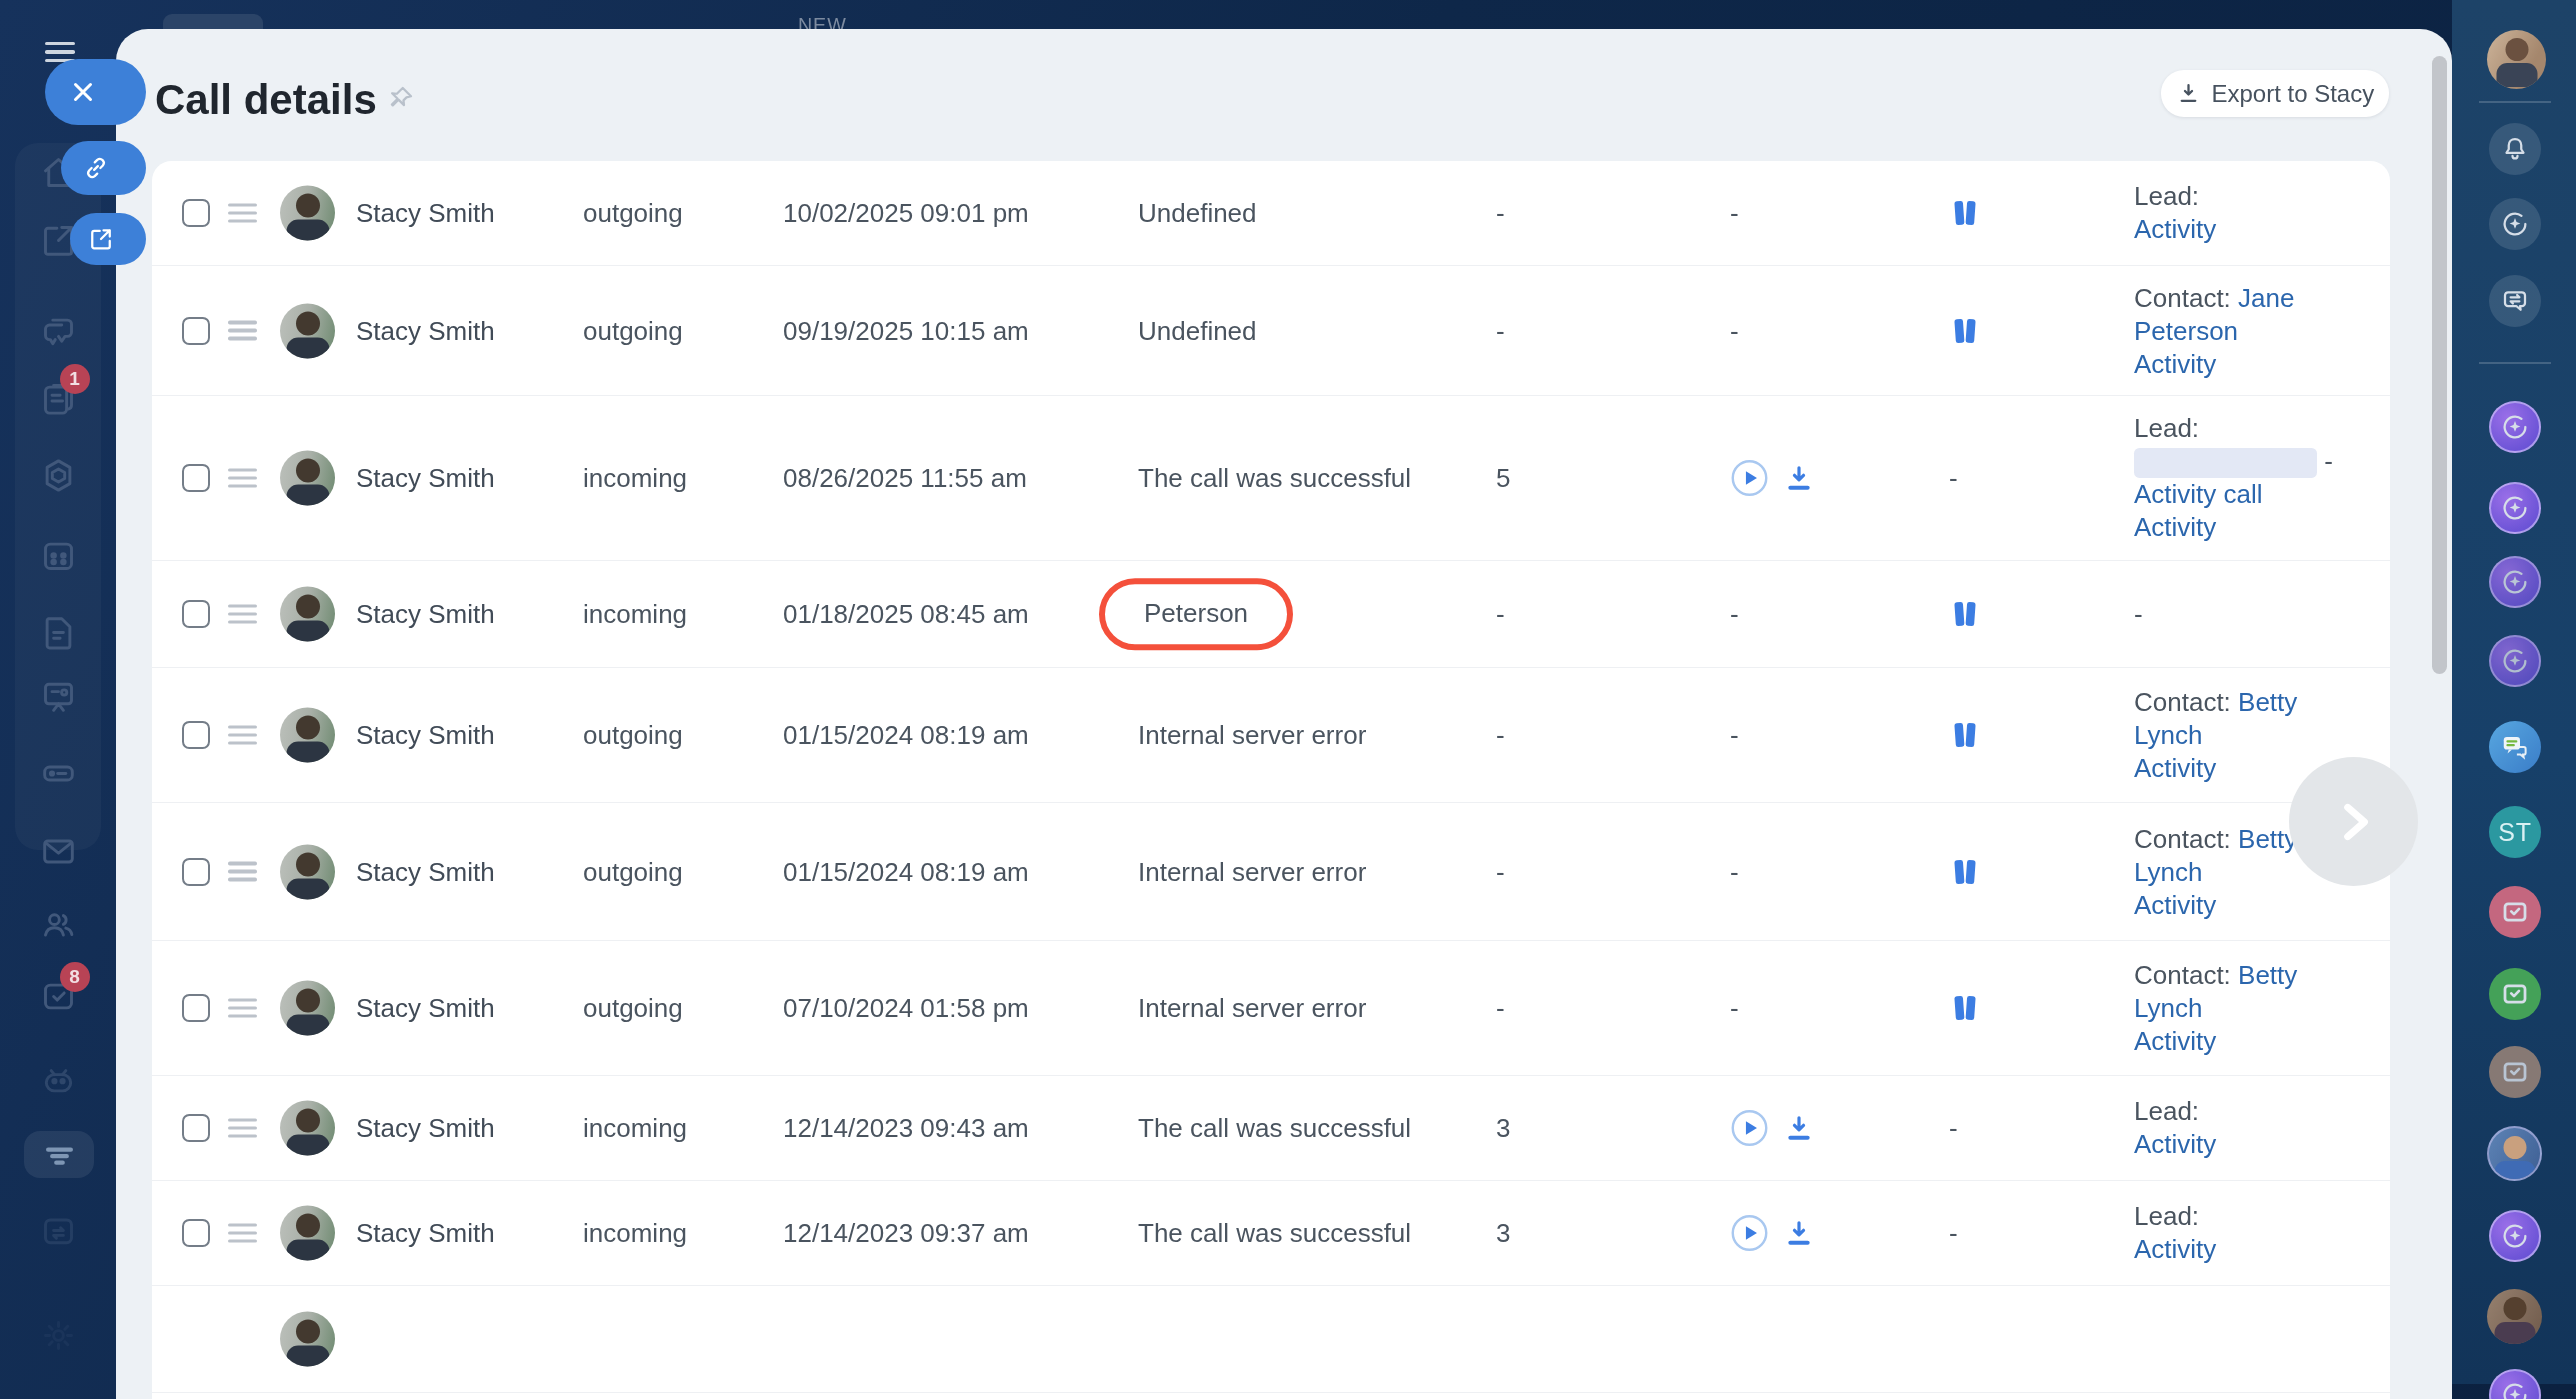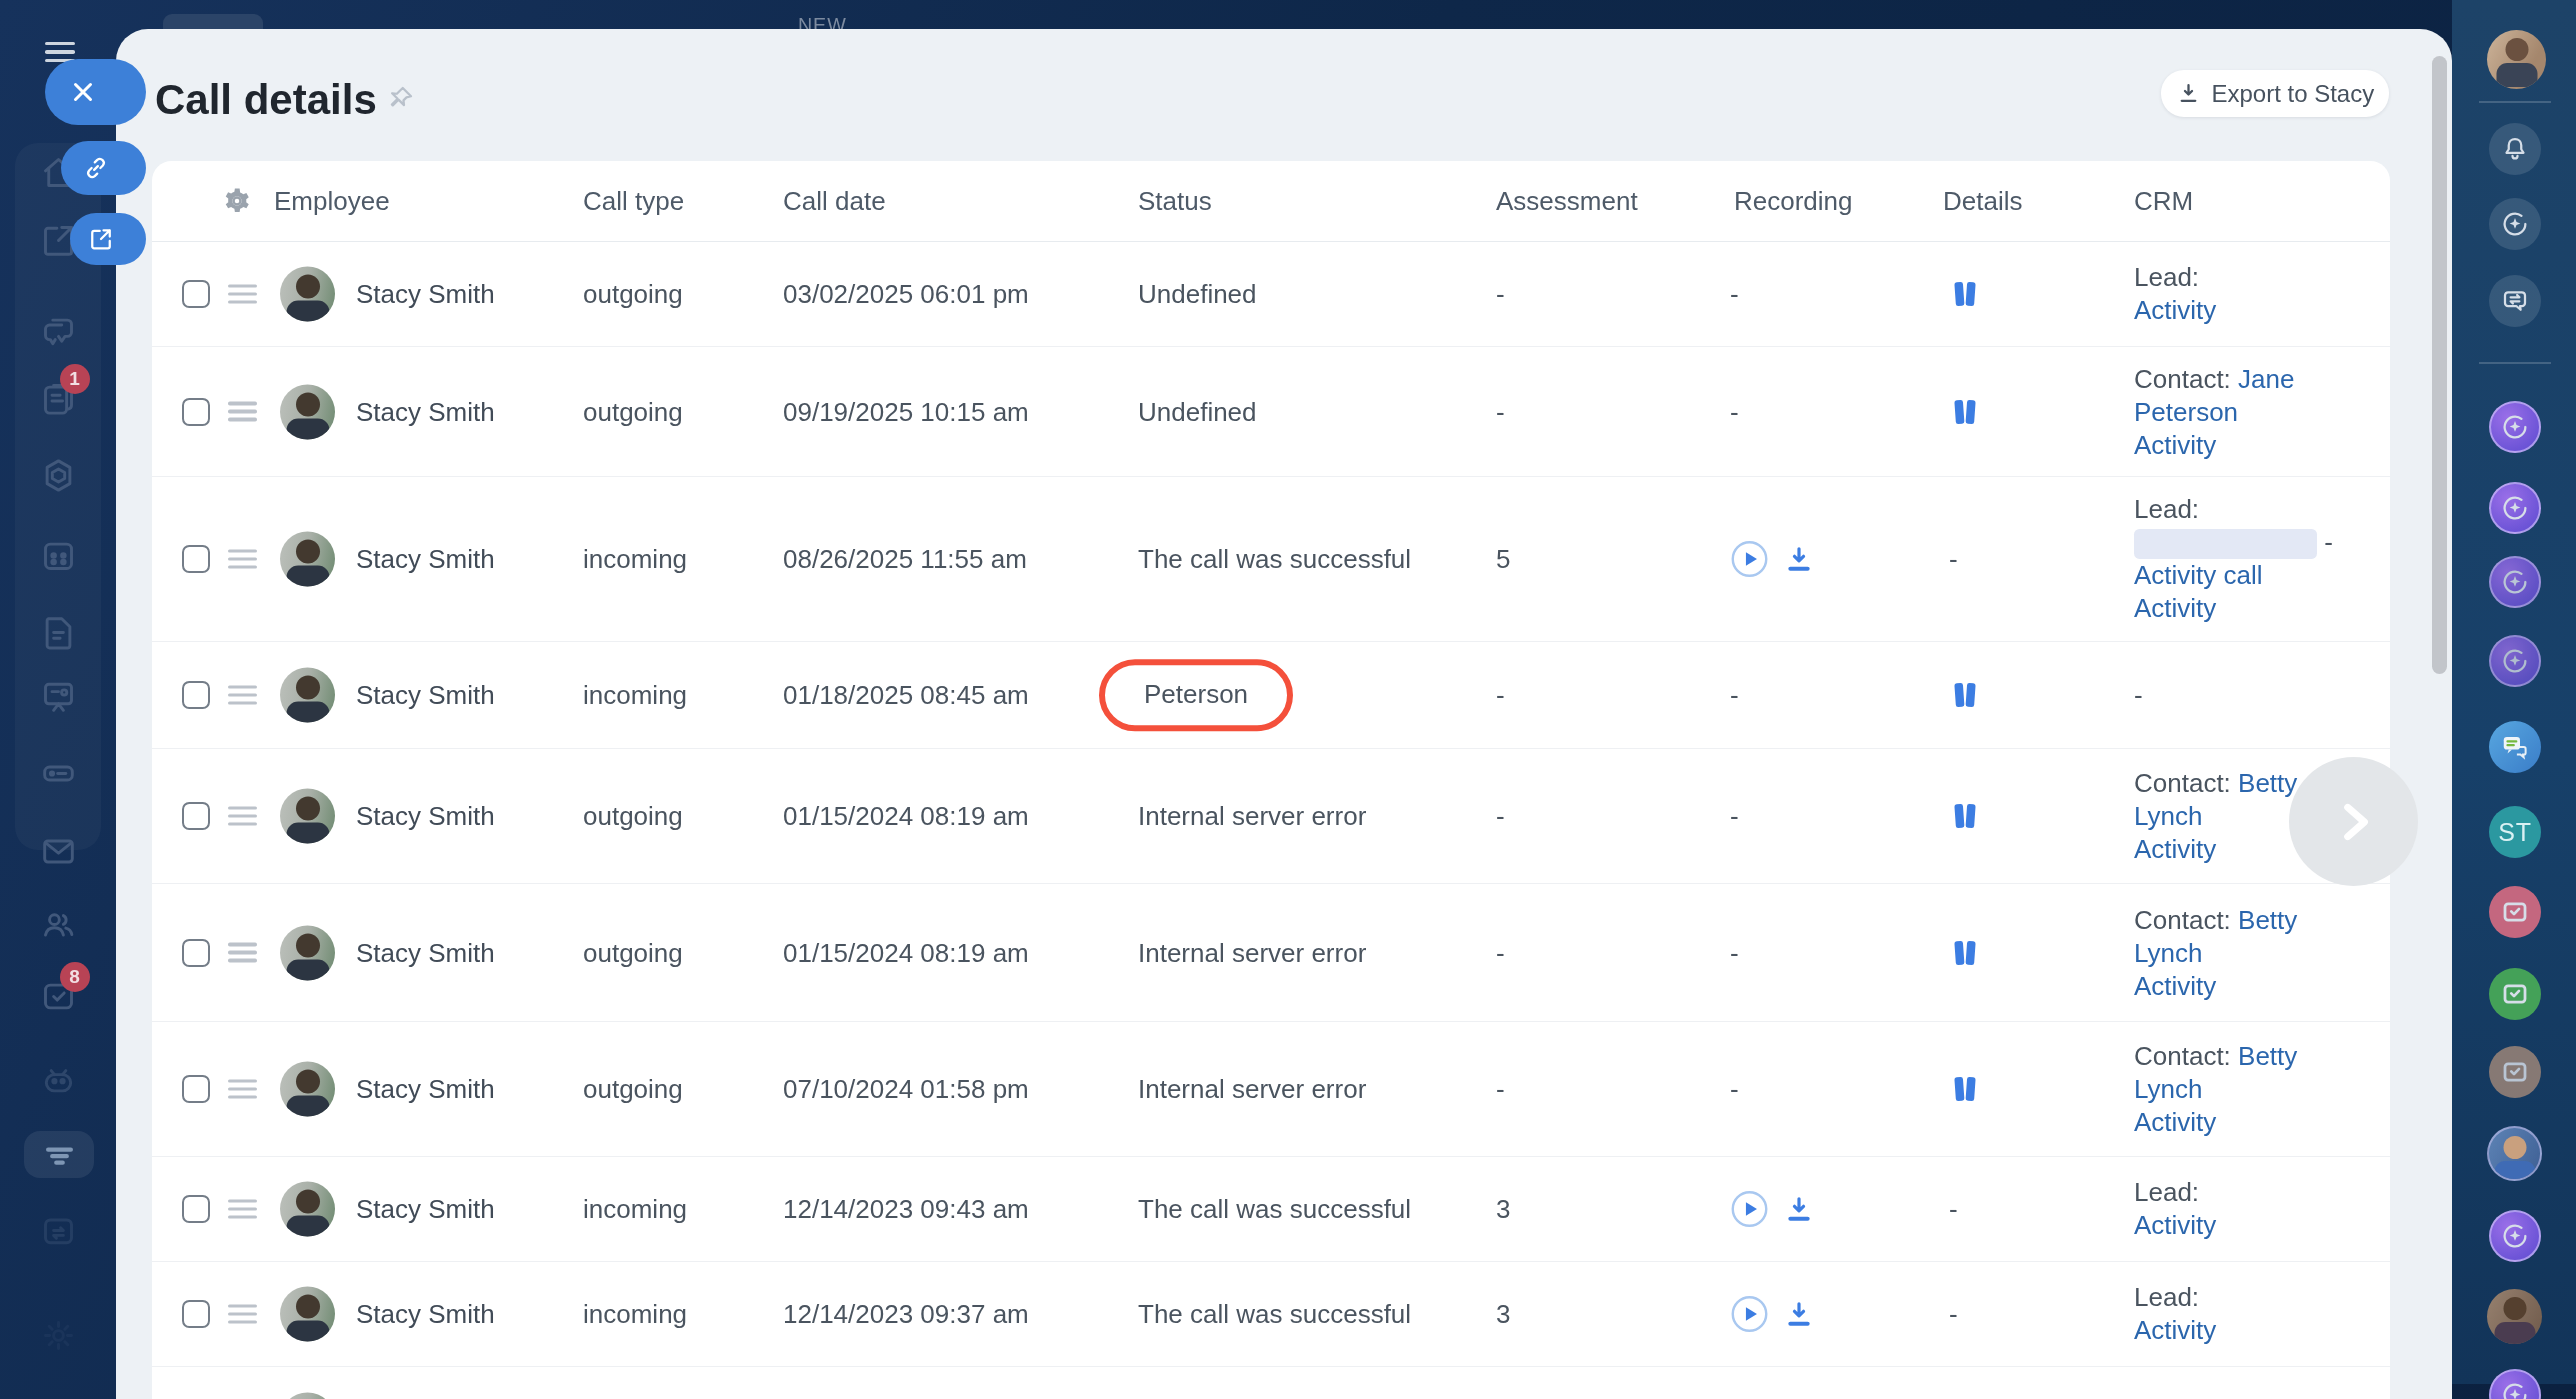--- a/index.html
+++ b/index.html
@@ -276,50 +276,32 @@
     </svg>
   </span>
   <div class="export-btn">
     <svg viewBox="0 0 24 24" fill="none" stroke="currentColor" stroke-width="2.2" stroke-linecap="round">
       <path d="M12 4v9M12 13l-3.4-3.4M12 13l3.4-3.4M5.5 19h13"></path>
     </svg>
     <span>Export to Stacy</span>
   </div>
 
   <div class="card">
-    <div class="thead">
-      <span class="gear-btn">
-        <svg viewBox="0 0 24 24" fill="currentColor">
-          <path d="M12 8.2a3.8 3.8 0 1 0 0 7.6 3.8 3.8 0 0 0 0-7.6zm0 5.6a1.8 1.8 0 1 1 0-3.6 1.8 1.8 0 0 1 0 3.6z"></path>
-          <path d="M19.4 13.5c.05-.5.05-2.5 0-3l2-1.6-1.9-3.3-2.4 1c-.8-.6-1.7-1.1-2.6-1.4L14.1 2h-3.8l-.4 2.6c-1 .3-1.8.8-2.6 1.4l-2.4-1L3 8.3l2 1.6c-.05.5-.05 2.5 0 3L3 14.5l1.9 3.3 2.4-1c.8.6 1.7 1.1 2.6 1.4l.4 2.6h3.8l.4-2.6c1-.3 1.8-.8 2.6-1.4l2.4 1 1.9-3.3-2-1.5zM12 15.8a3.8 3.8 0 1 1 0-7.6 3.8 3.8 0 0 1 0 7.6z"></path>
-        </svg>
-      </span>
-      <div id="thead-labels">
-          <span class="th" style="left: 122px;">Employee</span>
-          <span class="th" style="left: 431px;">Call type</span>
-          <span class="th" style="left: 631px;">Call date</span>
-          <span class="th" style="left: 986px;">Status</span>
-          <span class="th" style="left: 1344px;">Assessment</span>
-          <span class="th" style="left: 1582px;">Recording</span>
-          <span class="th" style="left: 1791px;">Details</span>
-          <span class="th" style="left: 1982px;">CRM</span>
-        </div>
-    </div>
     <div id="rows">
         <div class="row" style="height: 105px;">
           <div class="cell cb"></div>
           <div class="cell handle">
             <span></span>
             <span></span>
             <span></span>
           </div>
           <div class="cell avatar"></div>
           <div class="cell c-name">Stacy Smith</div>
           <div class="cell c-type">outgoing</div>
-          <div class="cell c-date">03/02/2025 06:01 pm</div>
+          <div class="cell c-date">10/02/2025 09:01 pm</div>
           <div class="cell c-status">Undefined</div>
           <div class="cell c-assess">-</div>
           <div class="cell c-rec">-</div>
           <div class="cell c-det" style="display: flex;">
             <span class="book-btn"><svg viewBox="0 0 24 24" fill="#3c7de2">
                 <rect x="4.6" y="3" width="6.4" height="18" rx="1.8" transform="rotate(-4 7.8 12)"></rect>
                 <rect x="13" y="3" width="6.4" height="18" rx="1.8" transform="rotate(4 16.2 12)"></rect>
               </svg></span>
           </div>
           <div class="cell c-crm">

